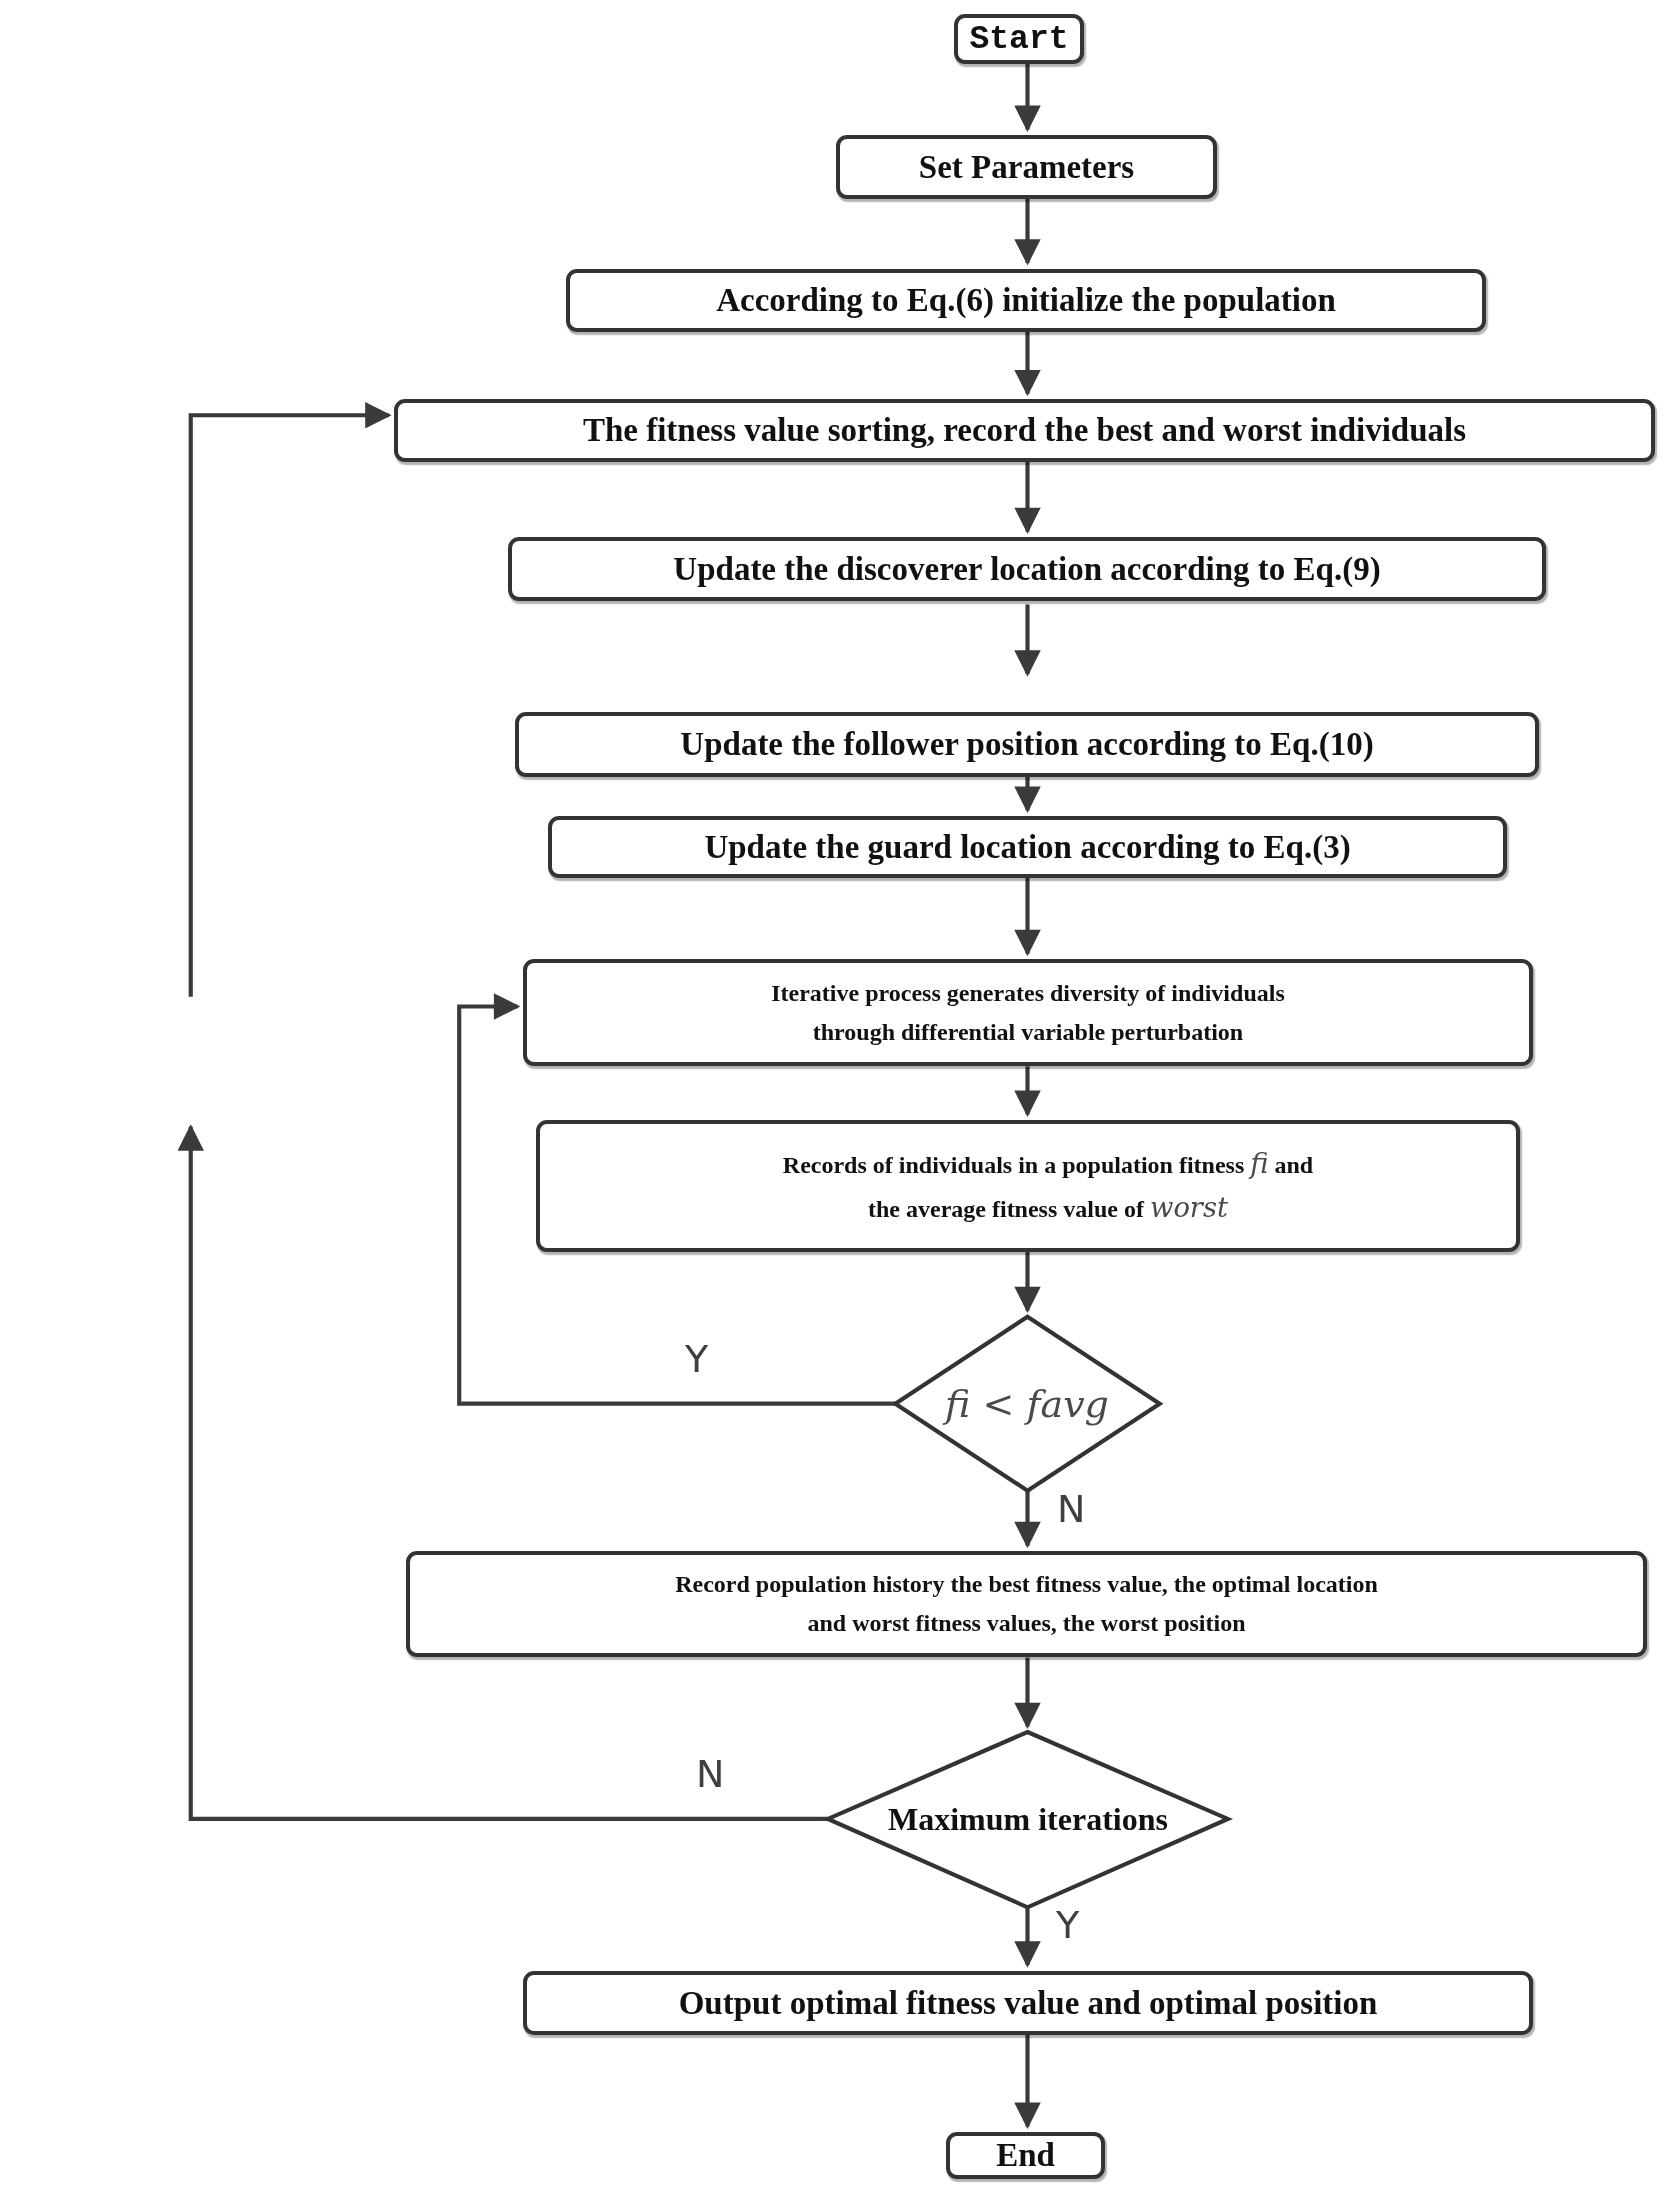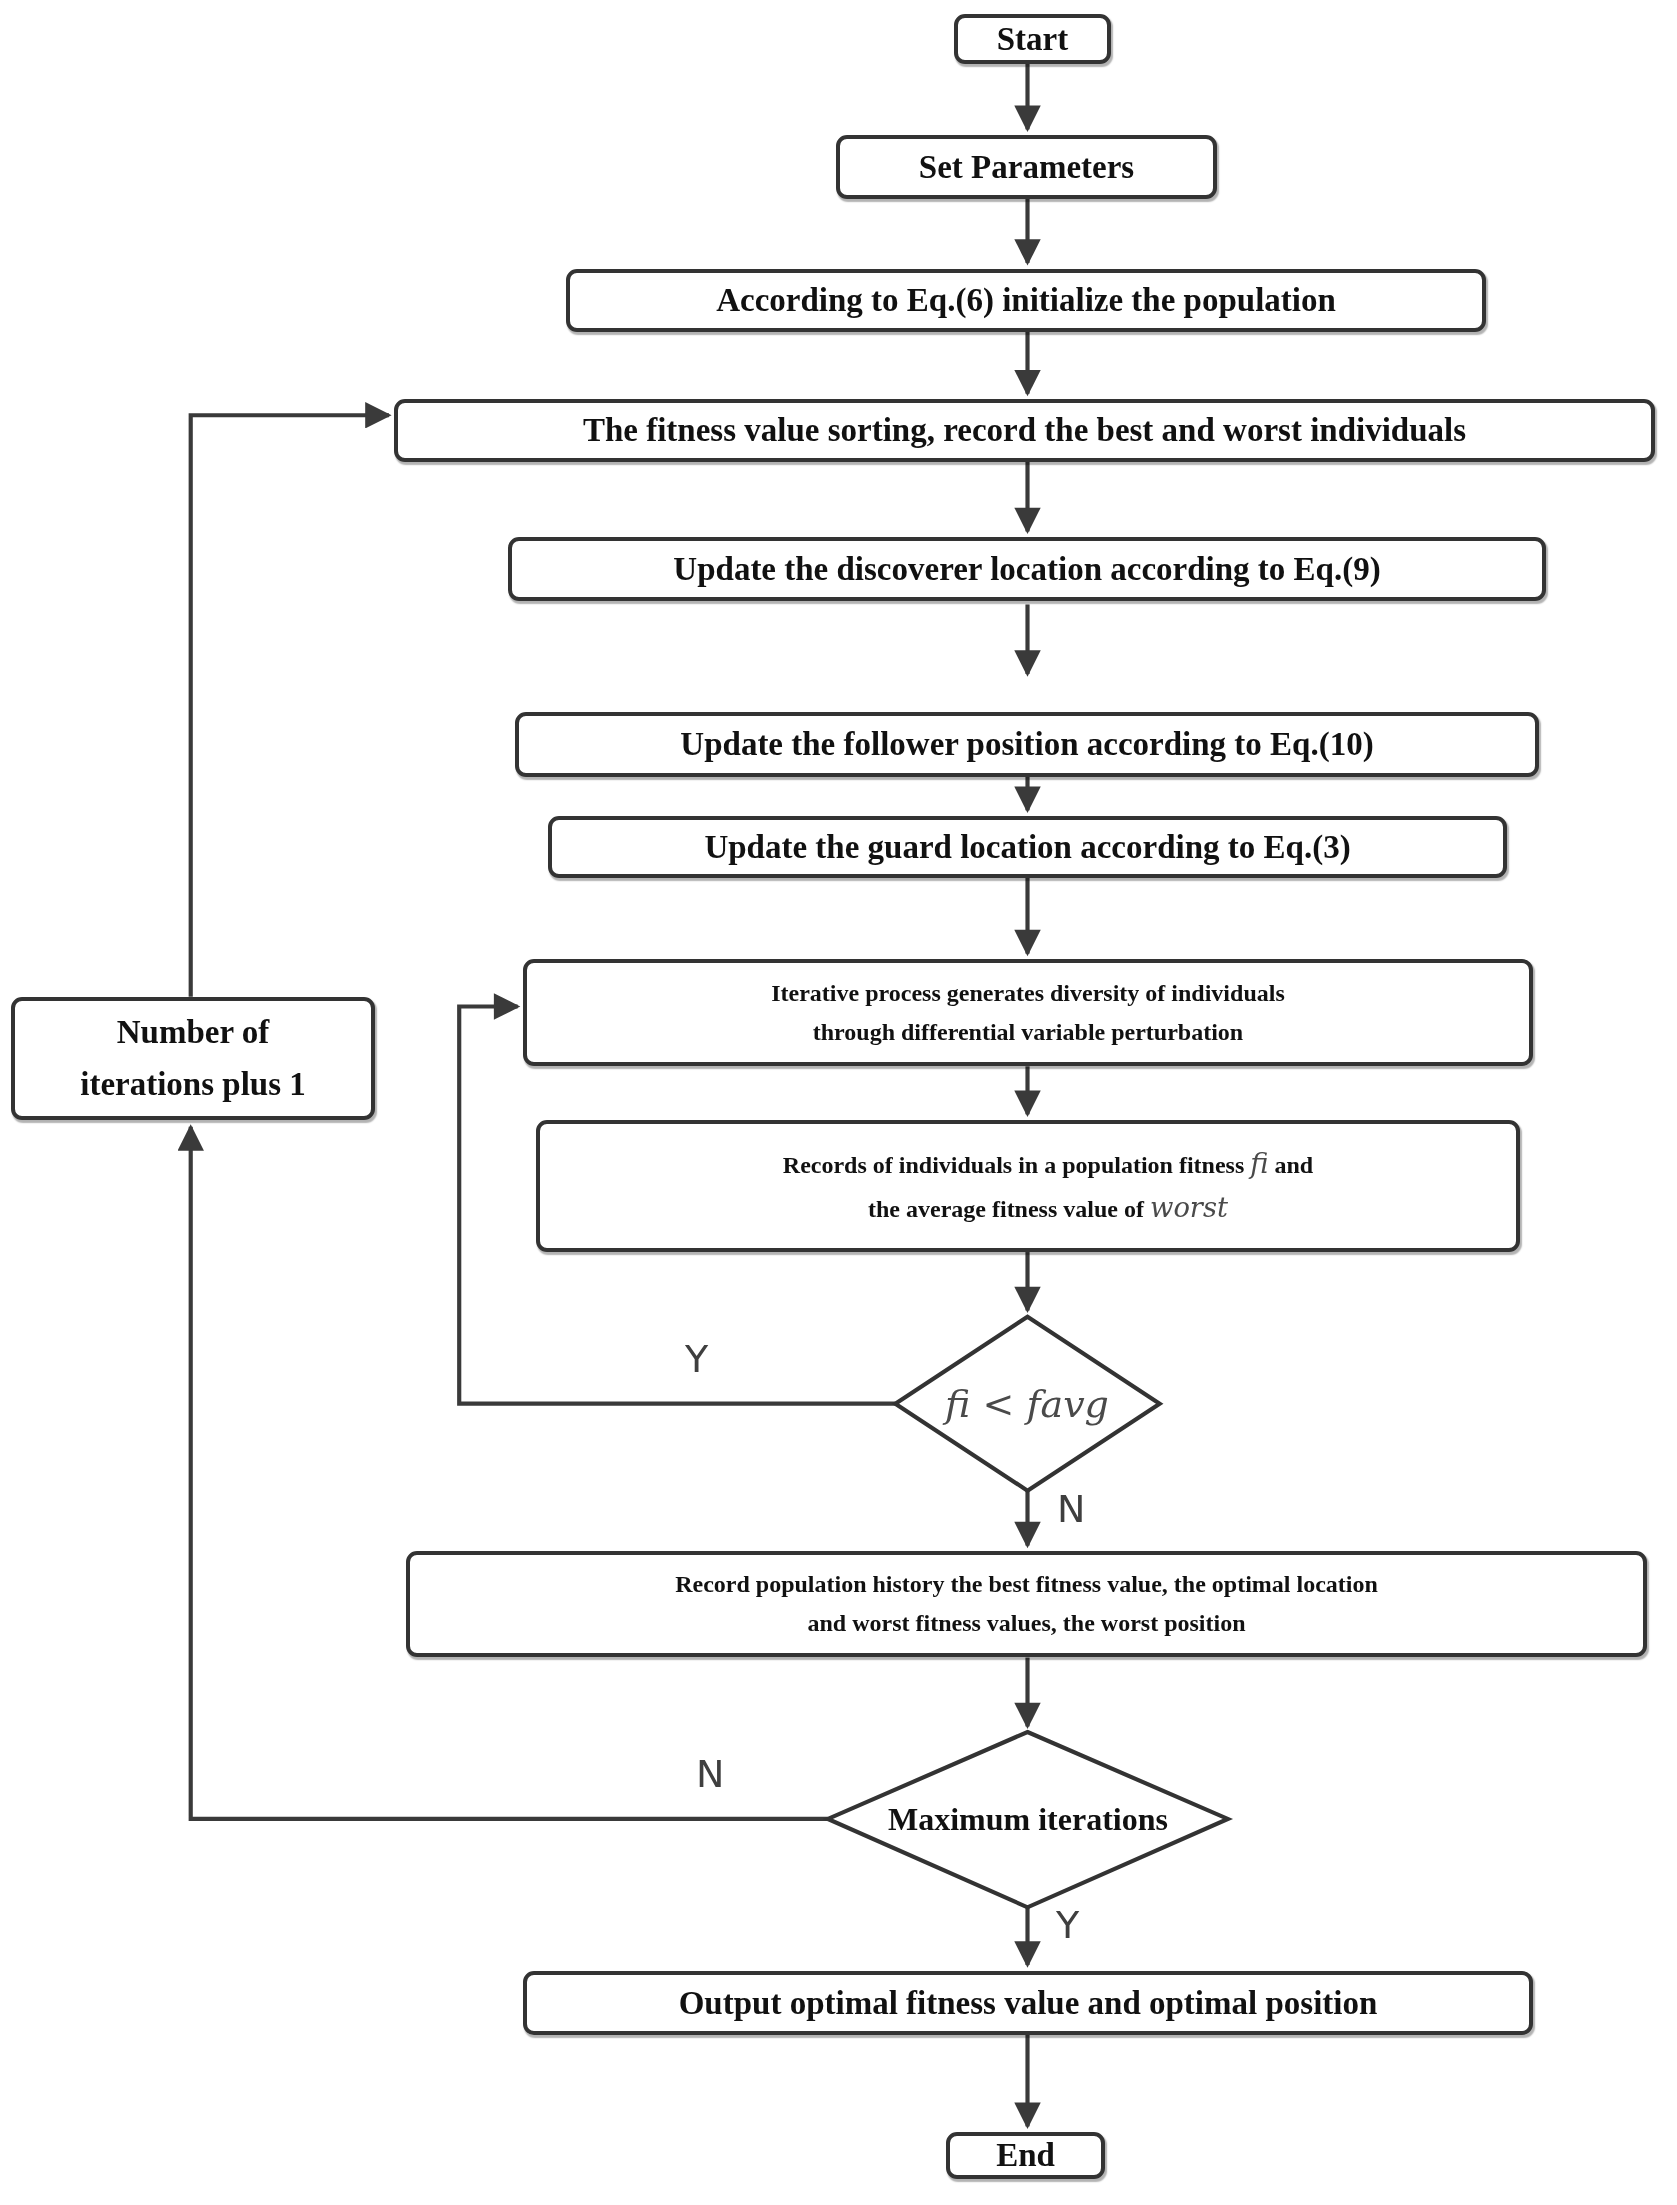--- a/index.html
+++ b/index.html
@@ -87,21 +87,21 @@
 
       <path d="M1190 2615 H274 V1620" marker-end="url(#arrow)"></path>
       <path d="M274 1433 V597 H559" marker-end="url(#arrow)"></path>
     </g>
     <g stroke="#333333" stroke-width="6" fill="#ffffff">
       <polygon points="1477,1893 1667,2018 1477,2143 1287,2018"></polygon>
       <polygon points="1477,2490 1765,2615 1477,2742 1190,2615"></polygon>
     </g>
   </svg>
 
-  <div class="node fs48" style="left:954px;top:14px;width:157px;height:50px;">
+  <div class="node fs48" style="left:954px;top:14px;width:130px;height:50px;font-family:Liberation Mono, monospace;">
     <span class="ln">Start</span>
   </div>
 
   <div class="node fs48" style="left:836px;top:135px;width:381px;height:64px;">
     <span class="ln">Set Parameters</span>
   </div>
 
   <div class="node fs48" style="left:566px;top:269px;width:920px;height:63px;">
     <span class="ln">According to Eq.(6) initialize the population</span>
   </div>
@@ -138,24 +138,20 @@
 
   <div class="diamond-label compare-text math" style="left:895px;top:1317px;width:264px;height:174px;">
     <span>fi &lt; favg</span>
   </div>
 
   <div class="node fs46" style="left:406px;top:1551px;width:1241px;height:106px;">
     <span class="ln">Record population history the best fitness value, the optimal location</span>
     <span class="ln">and worst fitness values, the worst position</span>
   </div>
 
-  <div class="node fs48" style="left:11px;top:997px;width:364px;height:123px;line-height:1.55;">
-    <span class="ln">Number of</span>
-    <span class="ln">iterations plus 1</span>
-  </div>
 
   <div class="diamond-label max-text" style="left:828px;top:1732px;width:400px;height:175px;">
     <span>Maximum iterations</span>
   </div>
 
   <div class="node fs48" style="left:523px;top:1971px;width:1010px;height:64px;">
     <span class="ln">Output optimal fitness value and optimal position</span>
   </div>
 
   <div class="node fs48" style="left:946px;top:2132px;width:159px;height:47px;">

